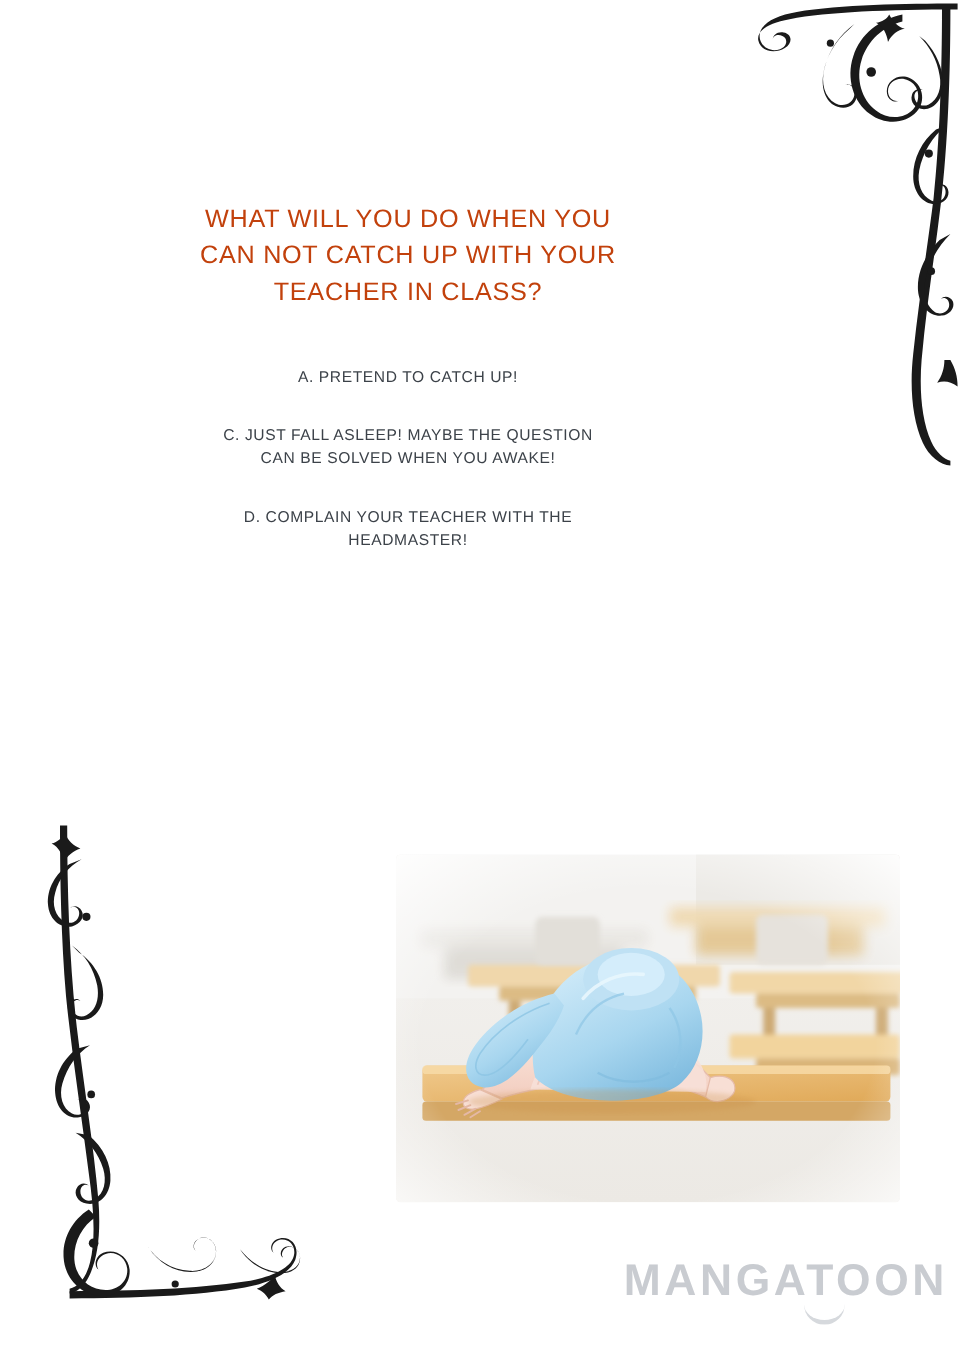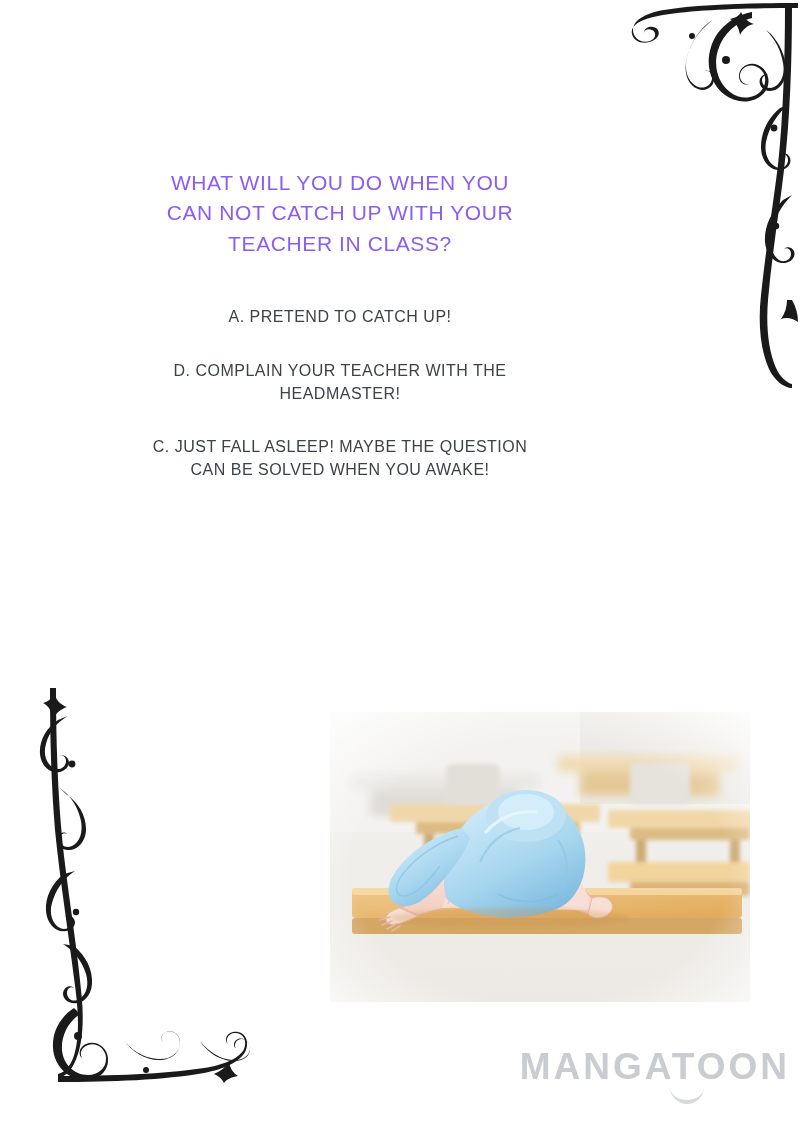--- a/index.html
+++ b/index.html
@@ -45,26 +45,26 @@
     left: 60px;
     top: 168px;
     width: 560px;
     text-align: center;
   }
   .quiz-question {
     font-size: 21px;
     letter-spacing: 0.6px;
     line-height: 1.45;
     font-weight: 400;
-    color: #8b5cf6;
+    color: #c2410c;
     white-space: pre-line;
     margin: 0 0 46px 0;
   }
   .quiz-option {
-    font-size: 16px;
+    font-size: 13px;
     letter-spacing: 0.5px;
     line-height: 1.45;
     color: #3c4249;
     white-space: pre-line;
     margin: 0 0 30px 0;
     text-align: center;
   }
   .quiz-option:last-child { margin-bottom: 0; }
 
   
@@ -159,24 +159,24 @@
       <path d="M200 390 C207 387 212 383 215 378 C216 384 219 389 224 392 C218 393 213 395 210 399 C208 395 205 392 200 390 Z"></path>
     </g>
   </svg>
 </div>
 
 <div class="quiz">
   <p class="quiz-question">WHAT WILL YOU DO WHEN YOU
 CAN NOT CATCH UP WITH YOUR
 TEACHER IN CLASS?</p>
   <p class="quiz-option">A. PRETEND TO CATCH UP!</p>
+  <p class="quiz-option">C. JUST FALL ASLEEP! MAYBE THE QUESTION
+CAN BE SOLVED WHEN YOU AWAKE!</p>
   <p class="quiz-option">D. COMPLAIN YOUR TEACHER WITH THE
 HEADMASTER!</p>
-  <p class="quiz-option">C. JUST FALL ASLEEP! MAYBE THE QUESTION
-CAN BE SOLVED WHEN YOU AWAKE!</p>
 </div>
 
 <div class="illustration">
   <svg class="illus-svg" viewBox="0 0 420 290" xmlns="http://www.w3.org/2000/svg" aria-hidden="true">
     <defs>
       <linearGradient id="wallg" x1="0" y1="0" x2="0" y2="1">
         <stop offset="0%" stop-color="#f4f3f1"></stop>
         <stop offset="100%" stop-color="#ece9e4"></stop>
       </linearGradient>
       <linearGradient id="deskg" x1="0" y1="0" x2="1" y2="1">

